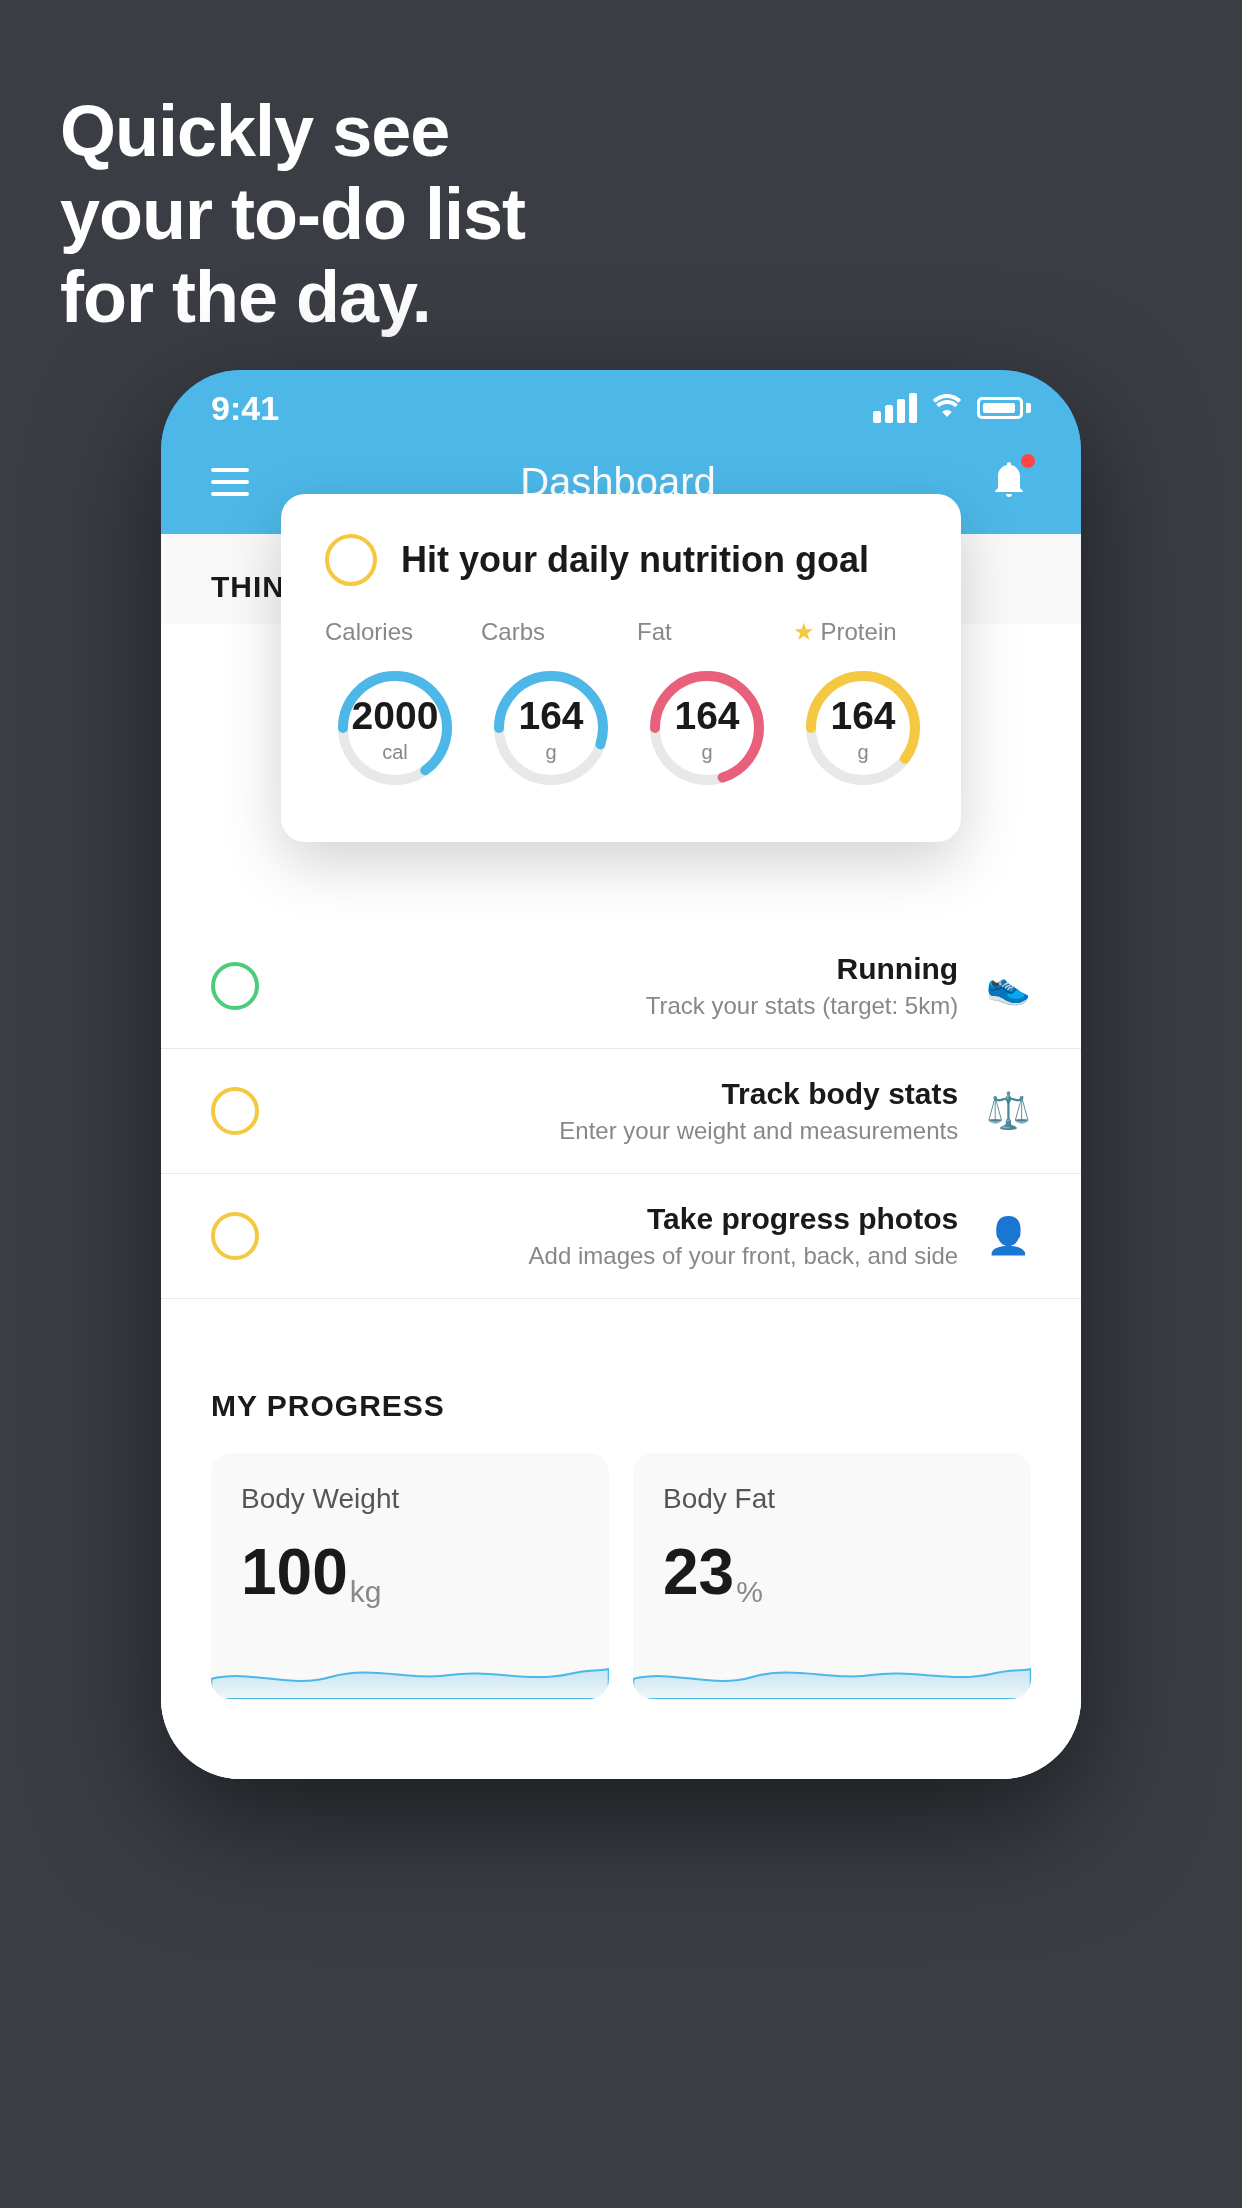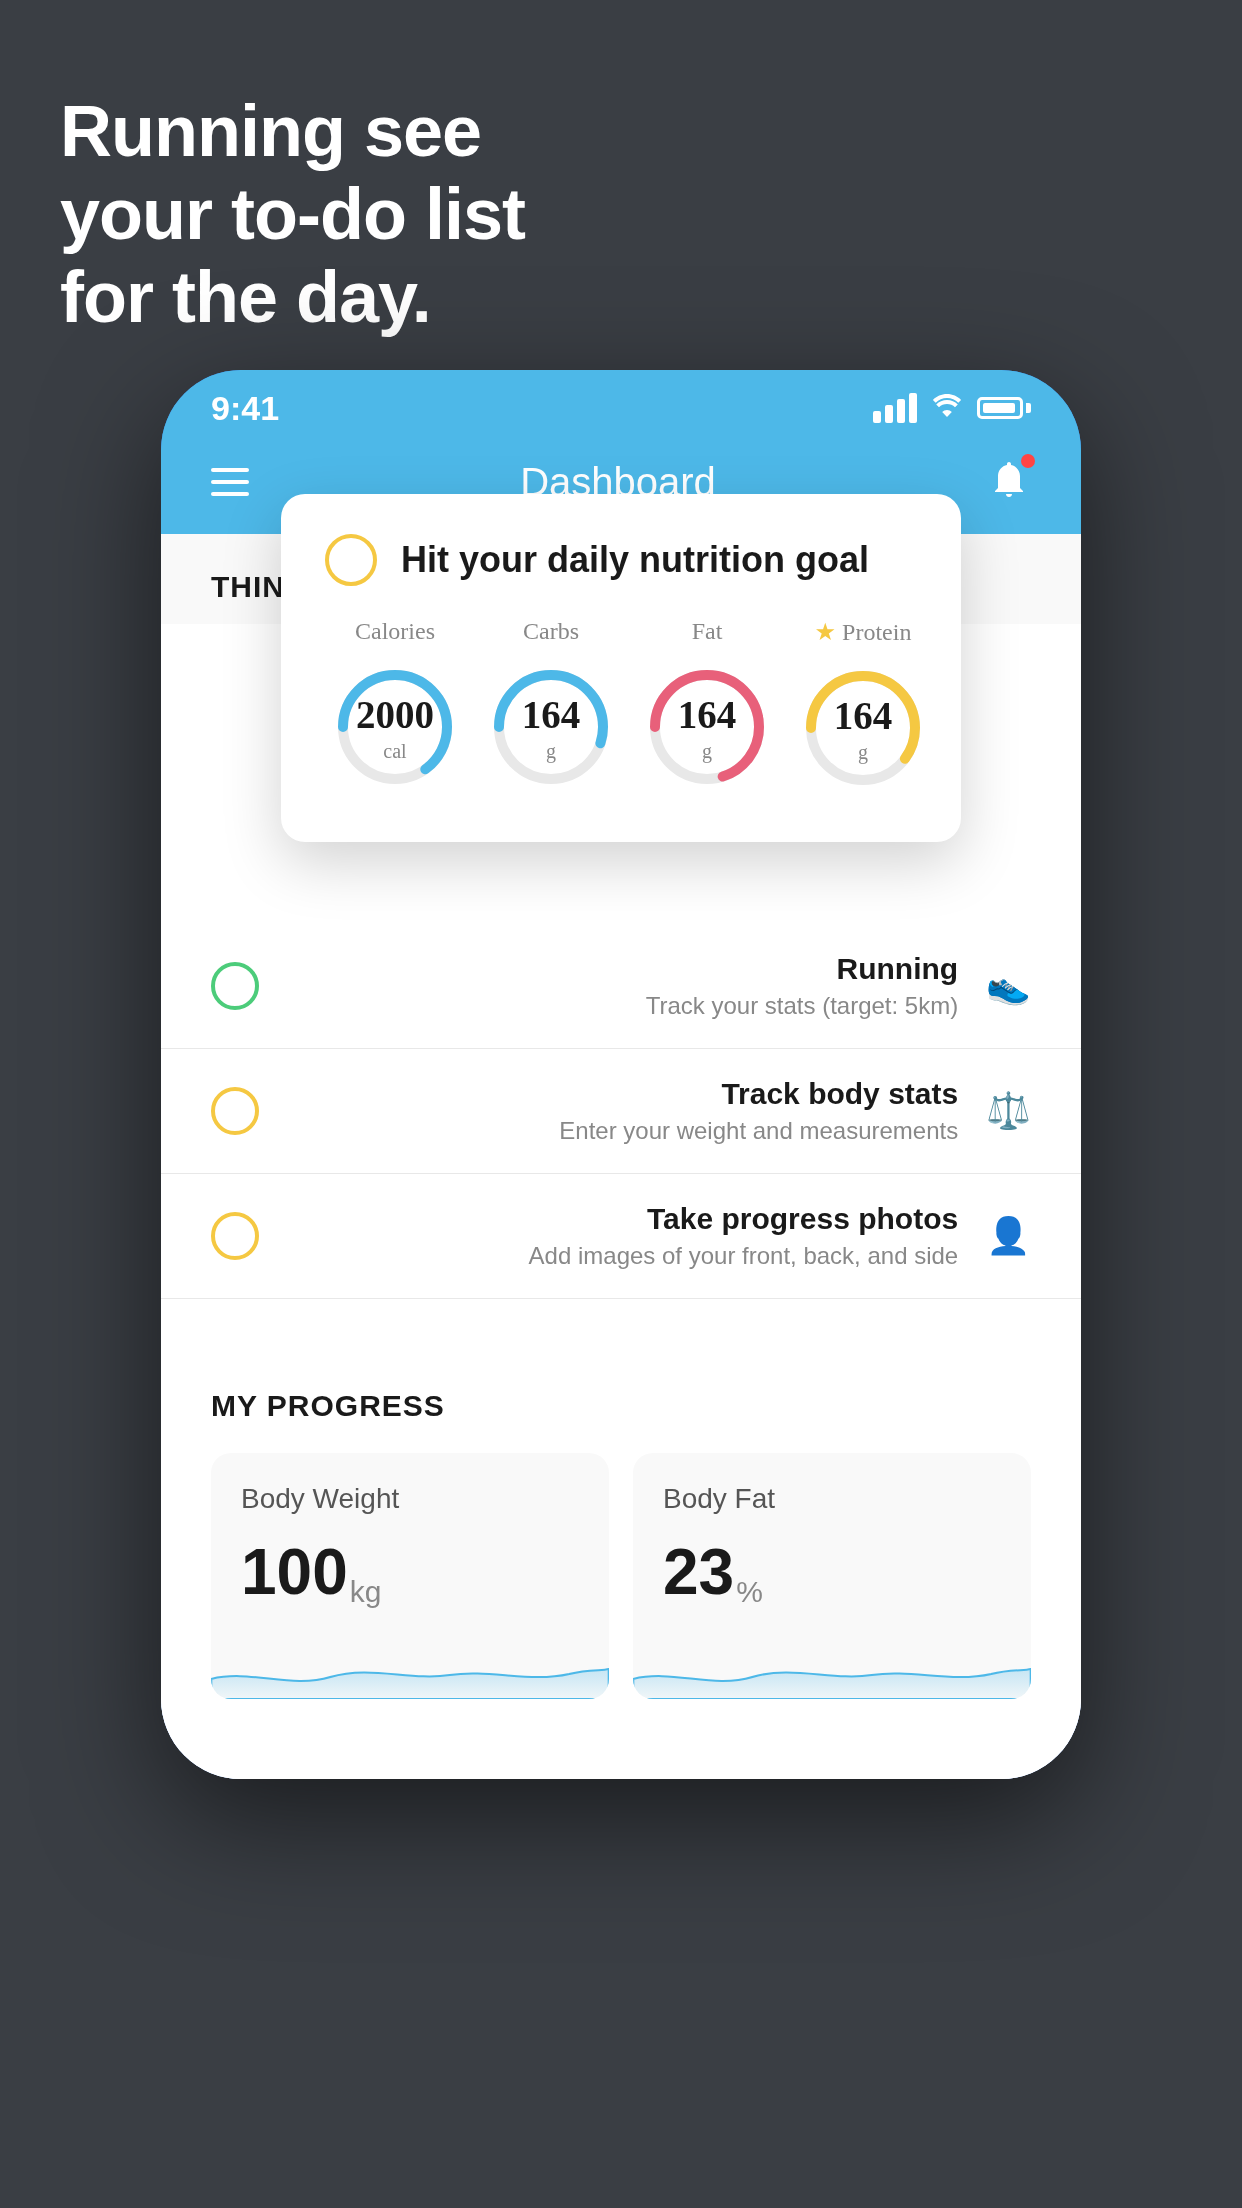--- a/index.html
+++ b/index.html
@@ -223,23 +223,21 @@
     .nutrition-circles {
       display: flex;
       justify-content: space-around;
       align-items: flex-start;
       gap: 16px;
     }
 
     .nutrition-item {
       display: flex;
       flex-direction: column;
-      align-items: center;
       gap: 12px;
-      font-family: Liberation Serif, serif;
     }
 
     .nutrition-label {
       font-size: 24px;
       color: #888;
       font-weight: 400;
     }
 
     .star-label {
       display: flex;
@@ -392,21 +390,21 @@
 
     .mini-chart svg {
       width: 100%;
       height: 60px;
     }
   </style>
 </head>
 <body>
 
 <div class="hero-text">
-  <div>Running see</div>
+  <div>Quickly see</div>
   <div>your to-do list</div>
   <div>for the day.</div>
 </div>
 
 <div class="phone-wrapper">
   <div class="phone">
 
     <div class="status-bar">
       <span class="status-time">9:41</span>
       <div class="status-icons">

